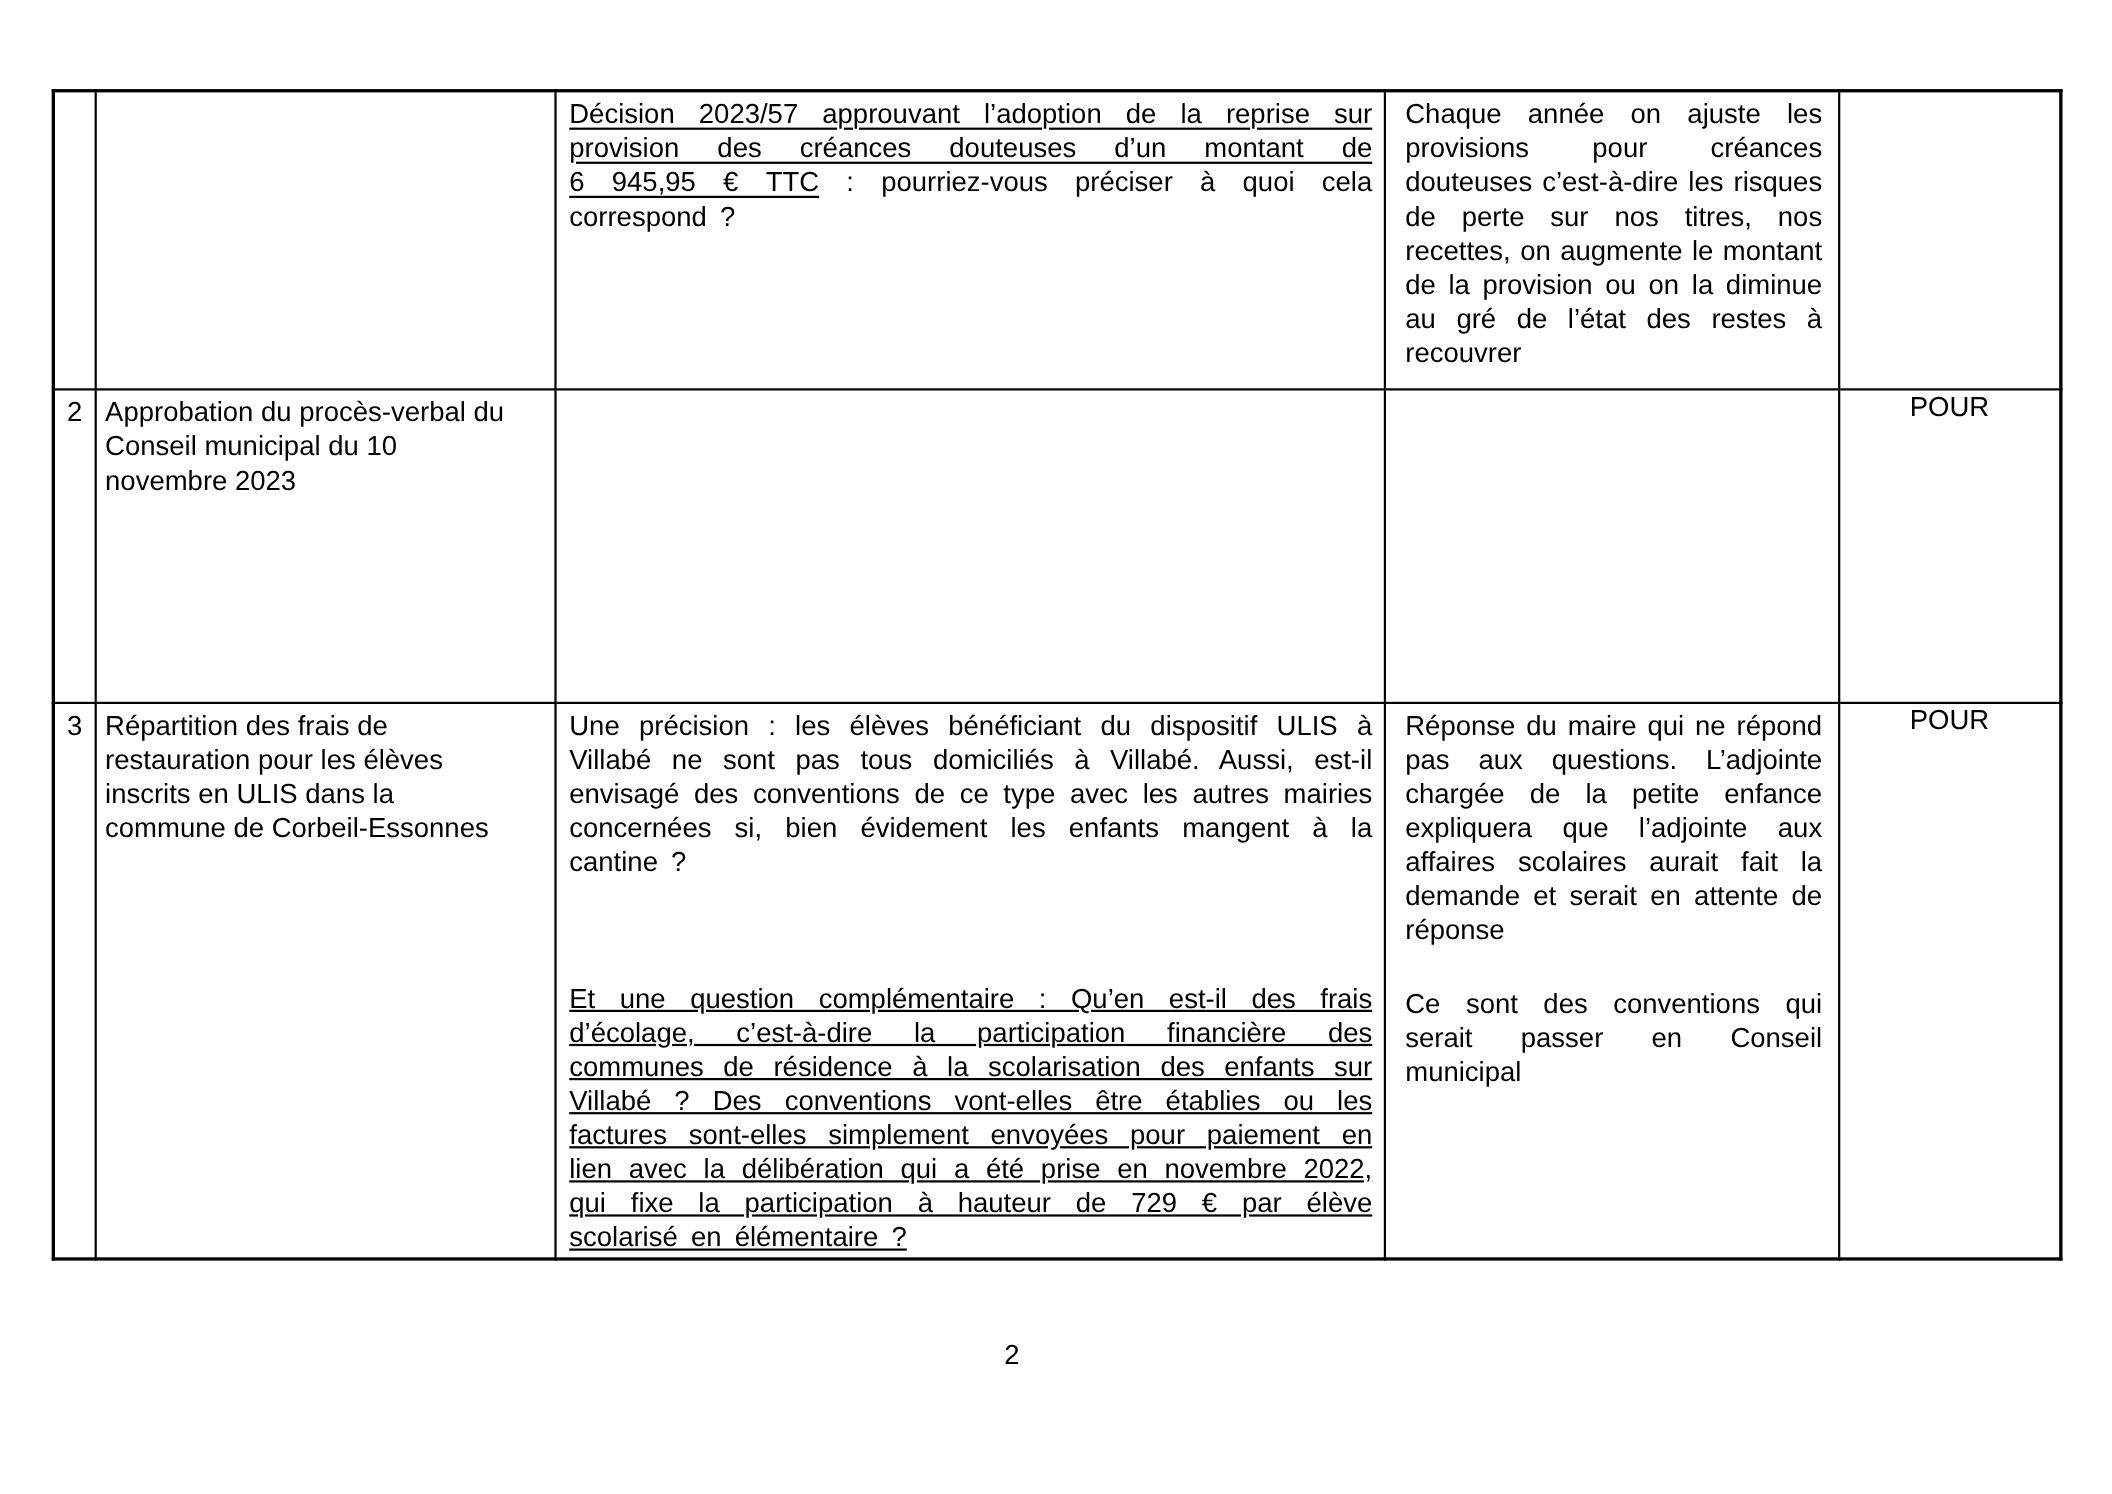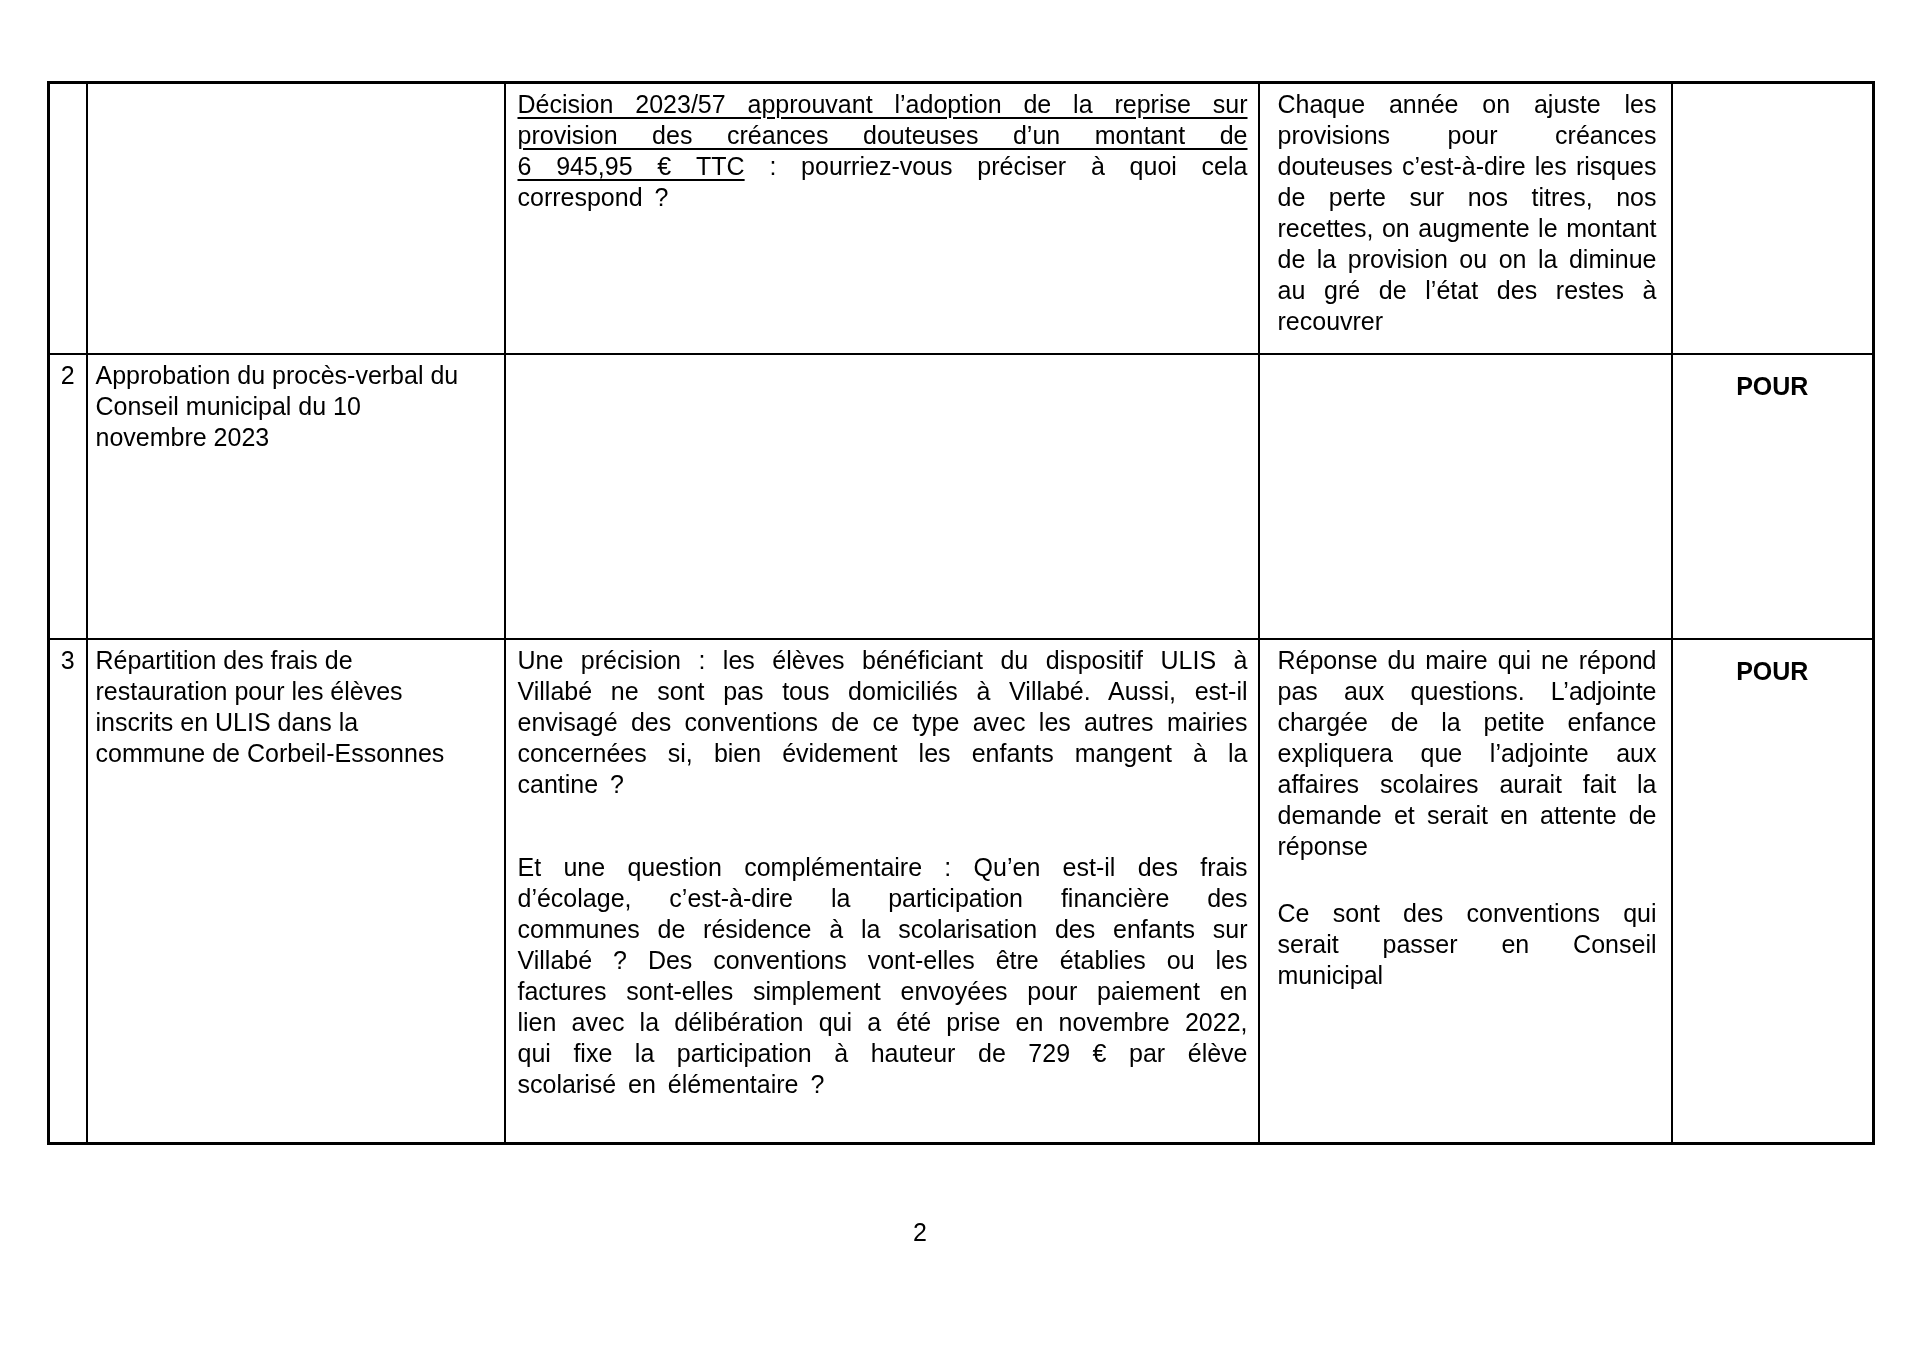--- a/index.html
+++ b/index.html
@@ -31,31 +31,31 @@
   tr.r1{height:252px;}
   tr.r2{height:285px;}
   tr.r3{height:504px;}
   td.c-num{text-align:center;padding:5px 2px 2px 2px;}
   td.c-topic{padding:5px 30px 2px 8px;}
   td.c-q{padding:5px 10px 2px 12px;text-align:justify;word-spacing:5px;}
   td.c-resp{padding:5px 14px 16px 18px;text-align:justify;}
   td.c-vote{
     vertical-align:middle;
     text-align:center;
-    font-weight:bold;
+    font-weight:normal;
     font-size:26px;
-    padding:16px;
+    padding:0;
   }
   p{margin:0;}
   .u{
     text-decoration:underline;
     text-decoration-thickness:2px;
     text-underline-offset:4px;
   }
-  .q2{margin-top:52px;}
+  .q2{margin-top:93px;text-decoration:underline;}
   .r2{margin-top:36px;}
   .pageno{
     position:absolute;
     top:1218px;
     left:0;
     width:1840px;
     text-align:center;
     font-size:25px;
   }
 </style>

